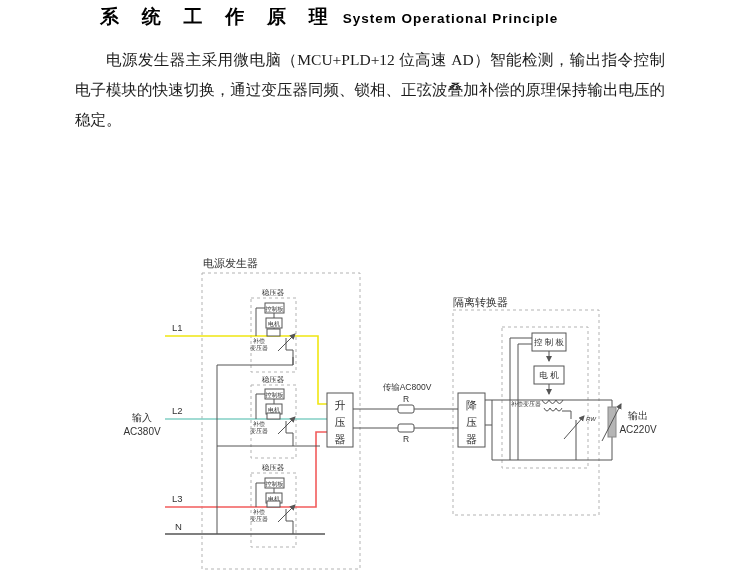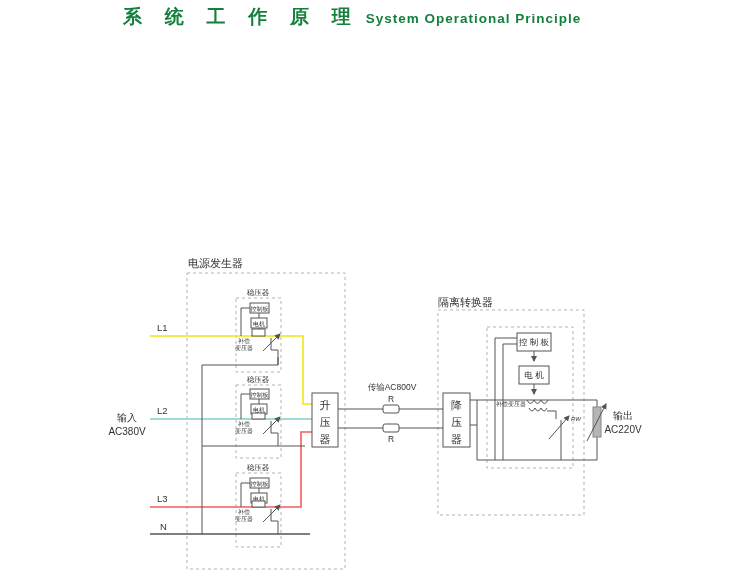--- a/index.html
+++ b/index.html
@@ -1,37 +1,37 @@
 <!DOCTYPE html>
 <html><head>
 <meta charset="utf-8">
 <style>
   html,body{margin:0;padding:0;}
   body{
     width:750px;height:573px;background:#ffffff;overflow:hidden;position:relative;
     font-family:"Liberation Serif","DejaVu Serif",serif;color:#1c1c1c;
   }
   .title-row{
-    position:absolute;left:123px;top:4px;white-space:nowrap;
-    color:#15803d;
+    position:absolute;left:100px;top:4px;white-space:nowrap;
+    color:#000000;
   }
   .title-zh{
     font-size:19px;font-weight:bold;letter-spacing:9px;
     font-family:"Liberation Serif","DejaVu Serif",serif;
   }
   .title-en{
     font-size:13.5px;font-weight:bold;letter-spacing:1px;margin-left:2px;
     font-family:"Liberation Sans","DejaVu Sans",sans-serif;
   }
   .bodytext{
     position:absolute;left:75px;top:45px;width:590px;
     font-size:15.5px;line-height:30px;text-align:justify;
   }
   .bodytext p{margin:0;text-indent:2em;}
-  .diagram{position:absolute;left:0;top:240px;width:694px;height:333px;}
+  .diagram{position:absolute;left:15px;top:240px;width:694px;height:333px;}
   svg text{
     font-family:"Liberation Sans","DejaVu Sans",sans-serif;
     fill:#333;
   }
   .dash{fill:none;stroke:#b3b3b3;stroke-width:1;stroke-dasharray:3 3;}
   .box{fill:#ffffff;stroke:#555;stroke-width:1;}
   .wire{fill:none;stroke:#555;stroke-width:1;}
   .phase{fill:none;stroke-width:1.6;}
   .t11{font-size:11px;}
   .t10{font-size:10px;}
@@ -43,20 +43,21 @@
 </style>
 </head>
 <body>
 
 <div class="title-row">
   <span class="title-zh">系 统 工 作 原 理</span>
   <span class="title-en">System  Operational  Principle</span>
 </div>
 
 <div class="bodytext">
+  <p>电源发生器主采用微电脑（MCU+PLD+12 位高速 AD）智能检测，输出指令控制电子模块的快速切换，通过变压器同频、锁相、正弦波叠加补偿的原理保持输出电压的稳定。</p>
 </div>
 
 <div class="diagram">
 <svg width="750" height="333" viewBox="0 240 750 333">
   <defs>
     <marker id="ah" markerWidth="7" markerHeight="7" refX="5" refY="3" orient="auto">
       <path d="M0 0 L6 3 L0 6 z" fill="#555"></path>
     </marker>
   </defs>
 

